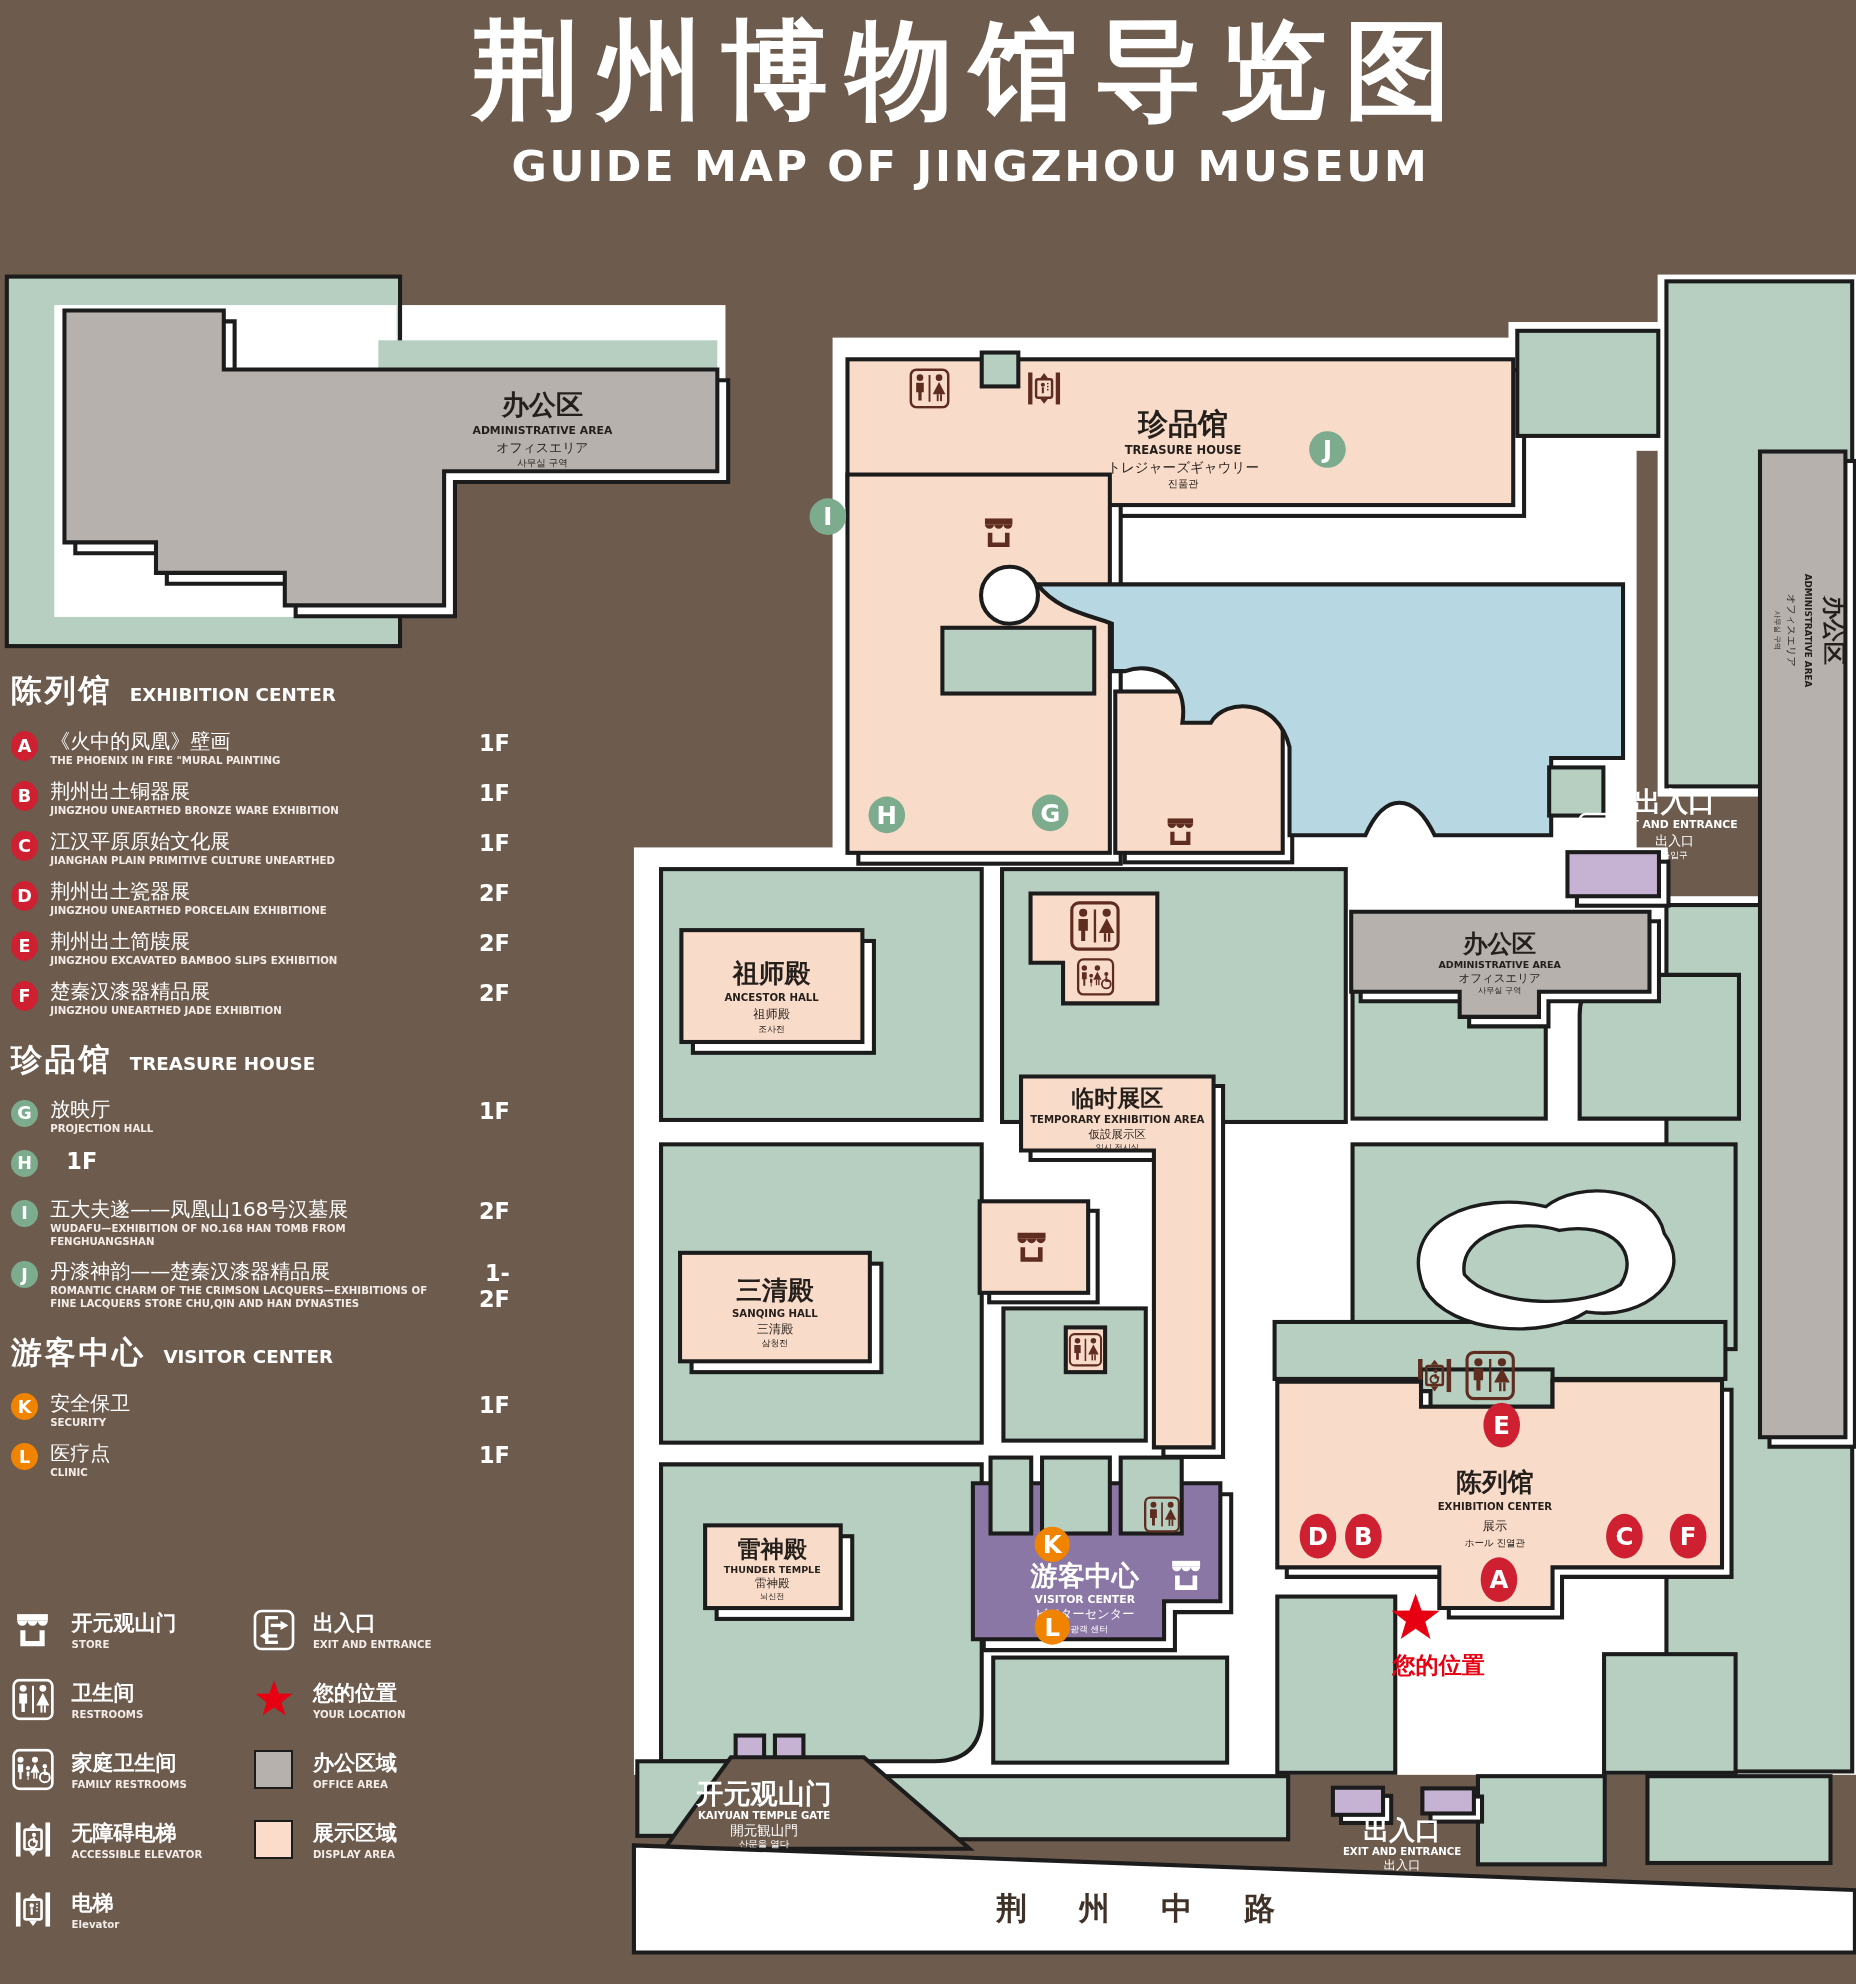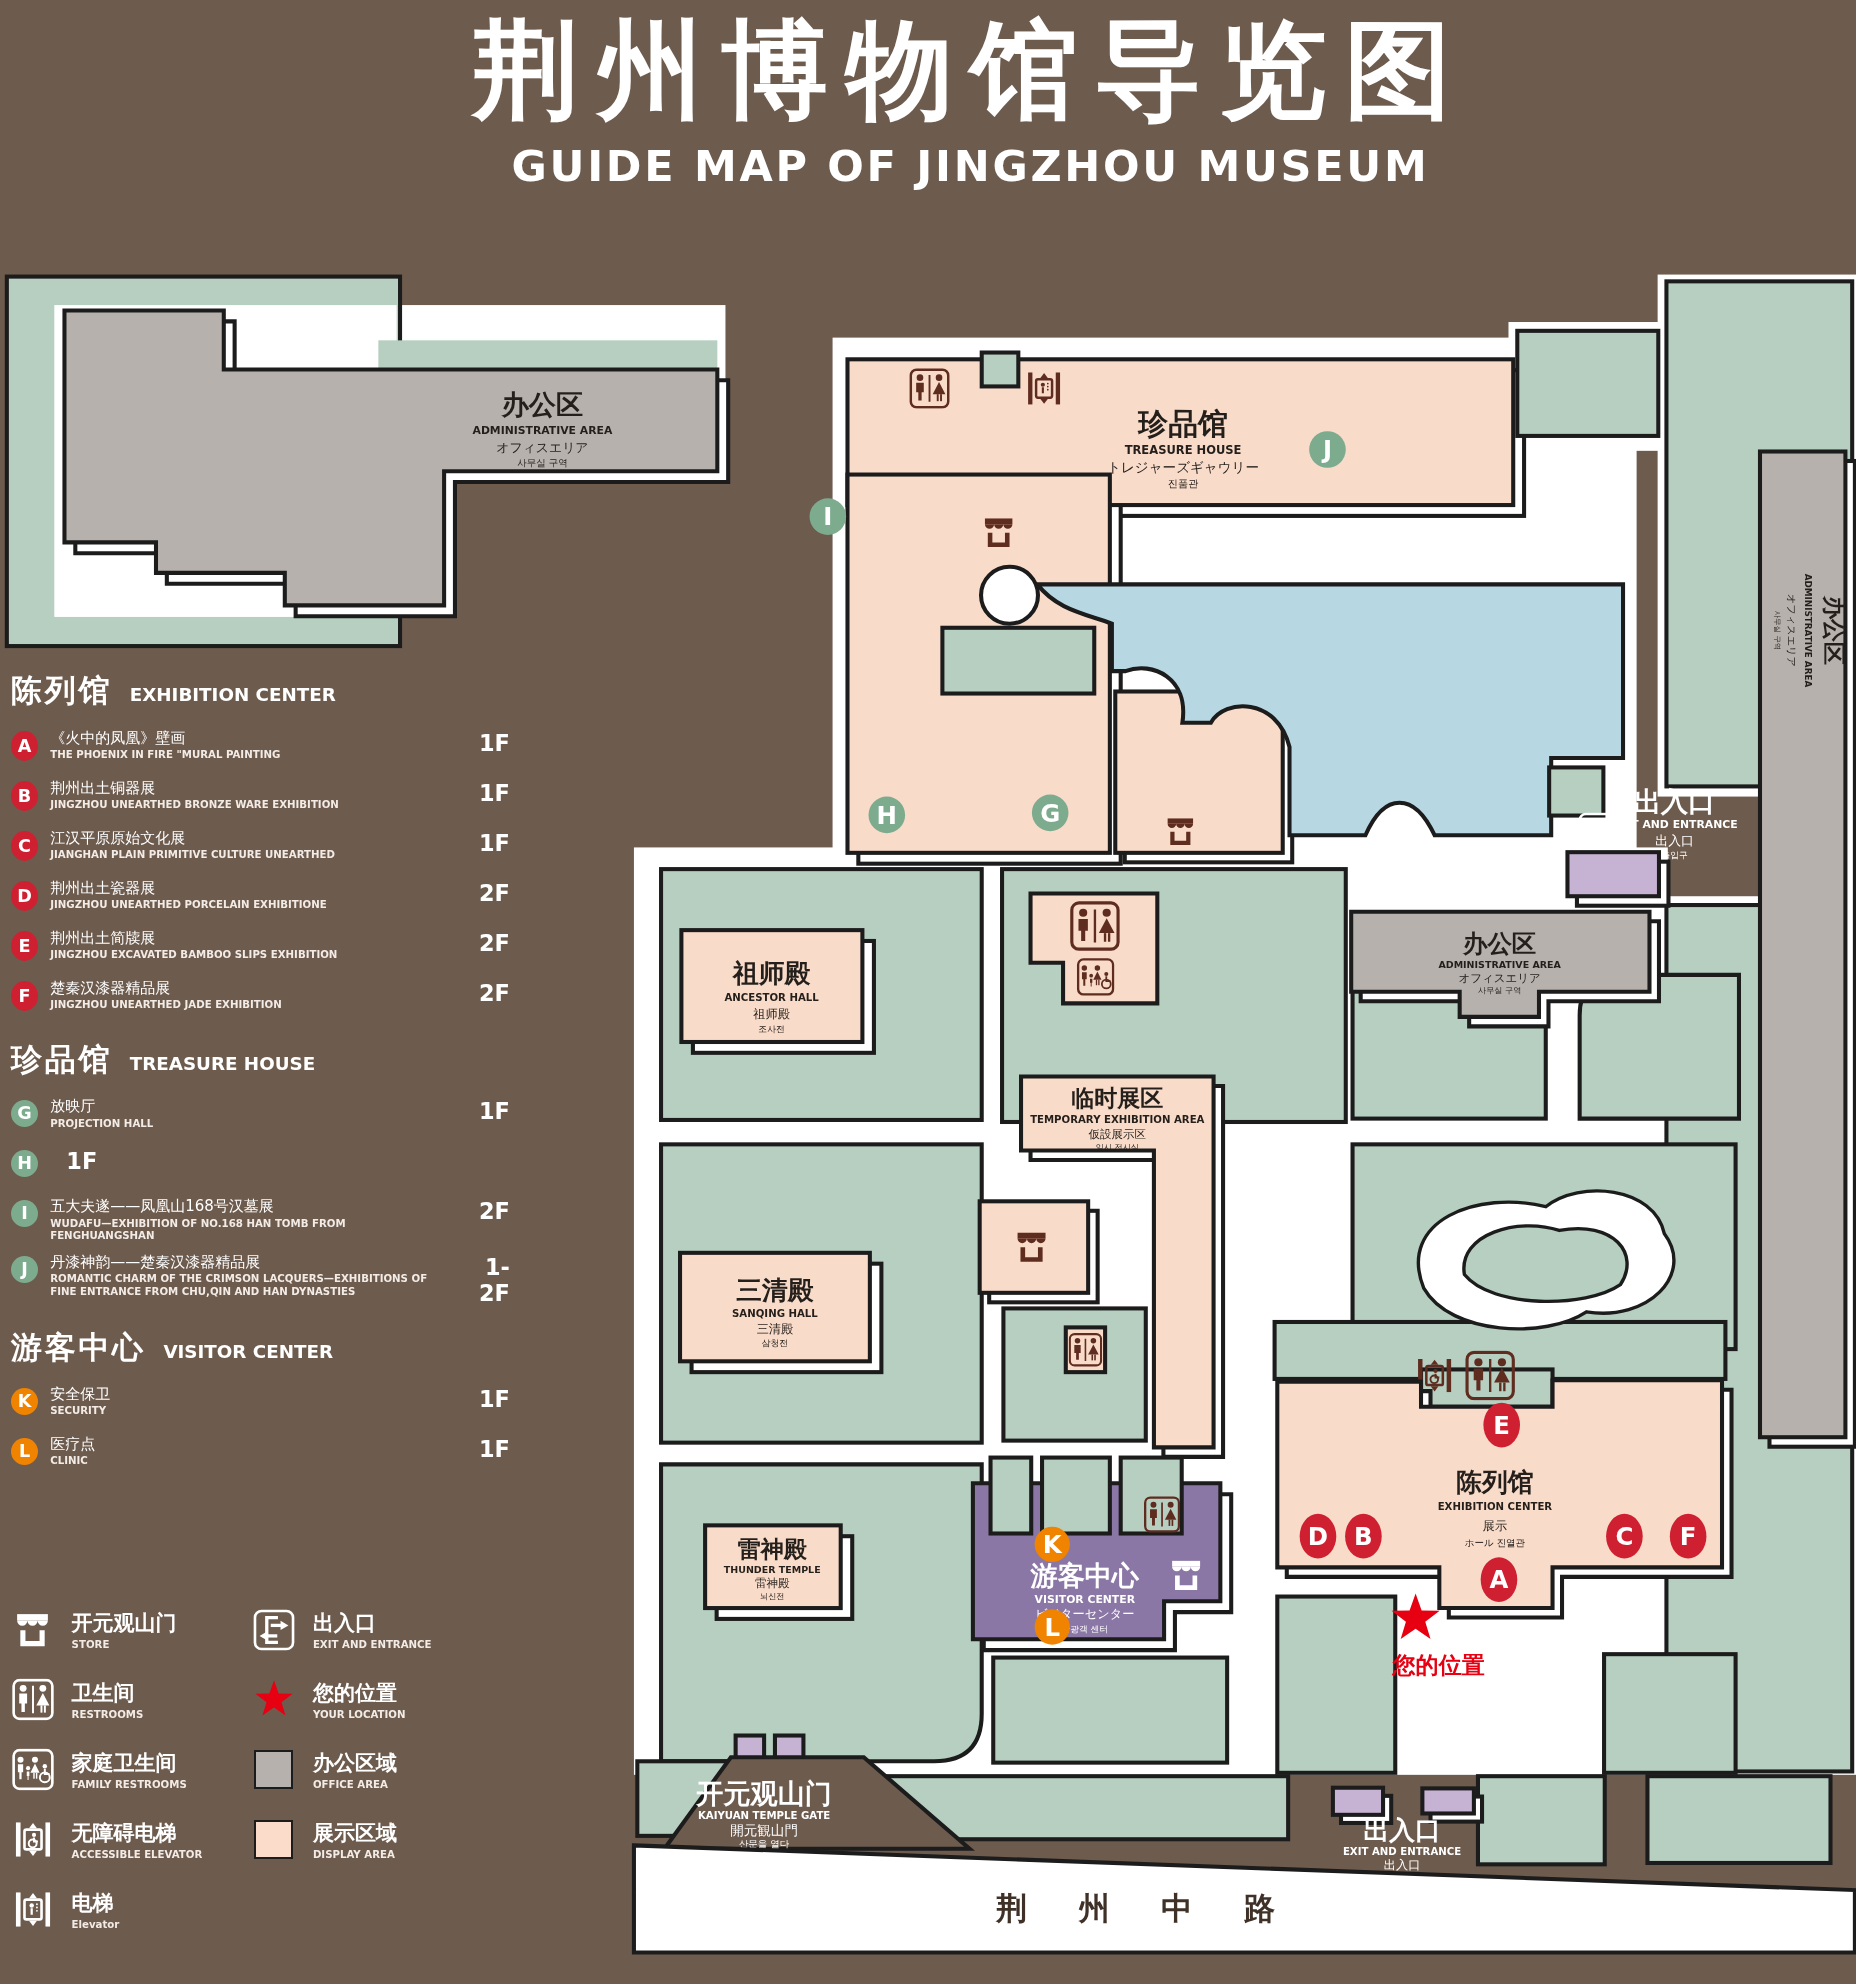--- a/index.html
+++ b/index.html
@@ -34,21 +34,21 @@
   
   .legend{position:absolute;left:11px;top:670px;width:503px;color:#fff;}
   .sec-head{display:flex;align-items:baseline;gap:17.6px;margin-bottom:17.6px;}
   .sec-head .cn{font-size:31px;font-weight:bold;letter-spacing:2.7px;}
   .sec-head .en{font-size:18.3px;font-weight:bold;}
   .item{display:flex;align-items:flex-start;gap:12.2px;margin-bottom:11px;min-height:39px;}
   .badge{flex:0 0 auto;width:27px;height:30px;border-radius:50%;color:#fff;font-size:17.6px;
          font-weight:bold;display:flex;align-items:center;justify-content:center;margin-top:1.4px;}
   .b-red{background:#ce2030}.b-grn{background:#7dab8e;height:27px}.b-org{background:#f08300;height:27px}
   .item .txt{flex:1 1 auto;}
-  .item .cn{font-size:15px;line-height:1.15;}
+  .item .cn{font-size:20px;line-height:1.15;}
   .item .en{font-size:10.2px;font-weight:bold;line-height:1.25;margin-top:2px;color:#f3ece6;}
   .item .floor{flex:0 0 47px;text-align:right;font-size:22.4px;font-weight:bold;padding-right:4.1px;}
   .sp{margin-top:20.3px;}
   
   .symbols{position:absolute;left:11px;top:1608px;display:flex;gap:50px;color:#fff;}
   .symcol{display:flex;flex-direction:column;gap:27px;}
   .symrow{display:flex;align-items:center;gap:17.6px;min-height:43px;}
   .symrow .ic{flex:0 0 43px;width:43px;height:43px;display:flex;align-items:center;justify-content:center;}
   .symrow .cn{font-size:21px;font-weight:bold;}
   .symrow .en{font-size:10.2px;font-weight:bold;margin-top:1.4px;color:#f3ece6;}
@@ -495,21 +495,21 @@
       <span class="txt">
           <span class="cn" style="display:block">五大夫遂——凤凰山168号汉墓展</span>
           <span class="en" style="display:block">WUDAFU—EXHIBITION OF NO.168 HAN TOMB FROM FENGHUANGSHAN</span>
         </span>
       <span class="floor">2F</span>
     </div>
     <div class="item">
       <span class="badge b-grn">J</span>
       <span class="txt">
           <span class="cn" style="display:block">丹漆神韵——楚秦汉漆器精品展</span>
-          <span class="en" style="display:block">ROMANTIC CHARM OF THE CRIMSON LACQUERS—EXHIBITIONS OF FINE ENTRANCE FROM CHU,QIN AND HAN DYNASTIES</span>
+          <span class="en" style="display:block">ROMANTIC CHARM OF THE CRIMSON LACQUERS—EXHIBITIONS OF FINE LACQUERS STORE CHU,QIN AND HAN DYNASTIES</span>
         </span>
       <span class="floor">1-2F</span>
     </div>
 
     <div class="sec-head sp">
       <span class="cn">游客中心</span>
       <span class="en">VISITOR CENTER</span>
     </div>
     <div class="item">
       <span class="badge b-org">K</span>

